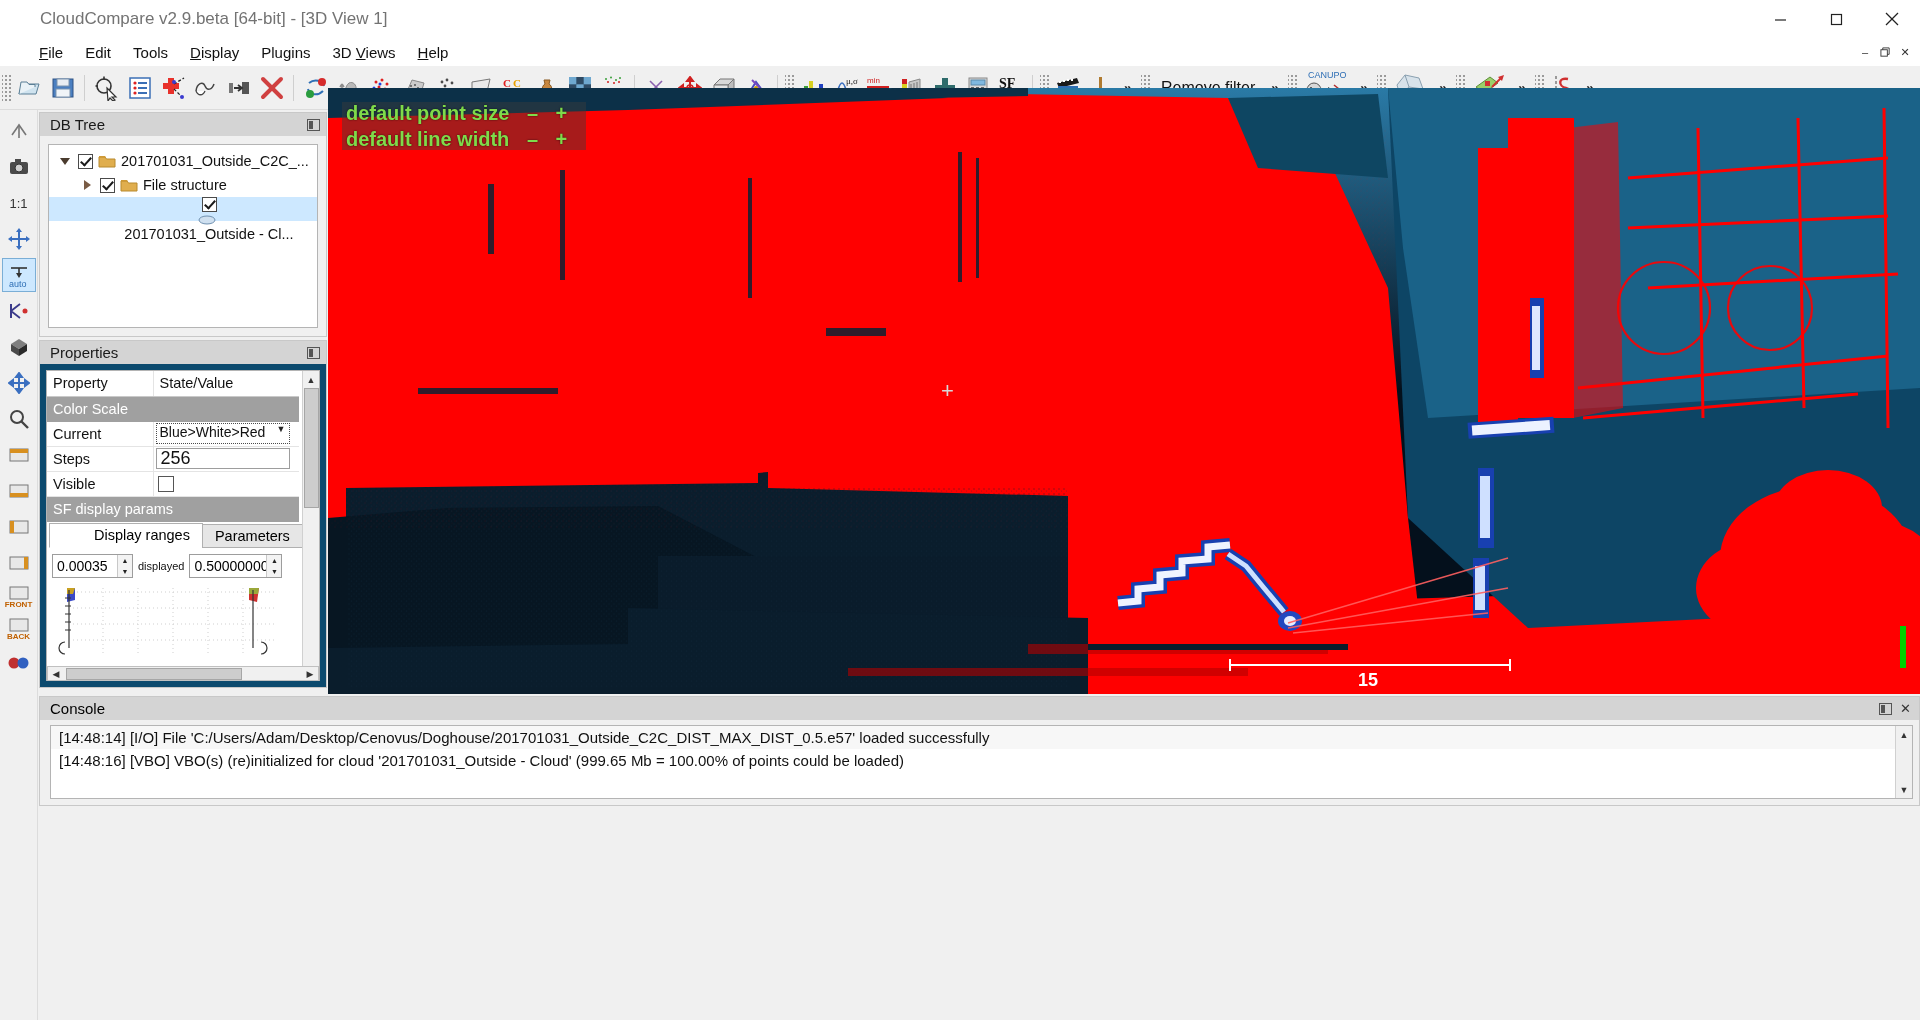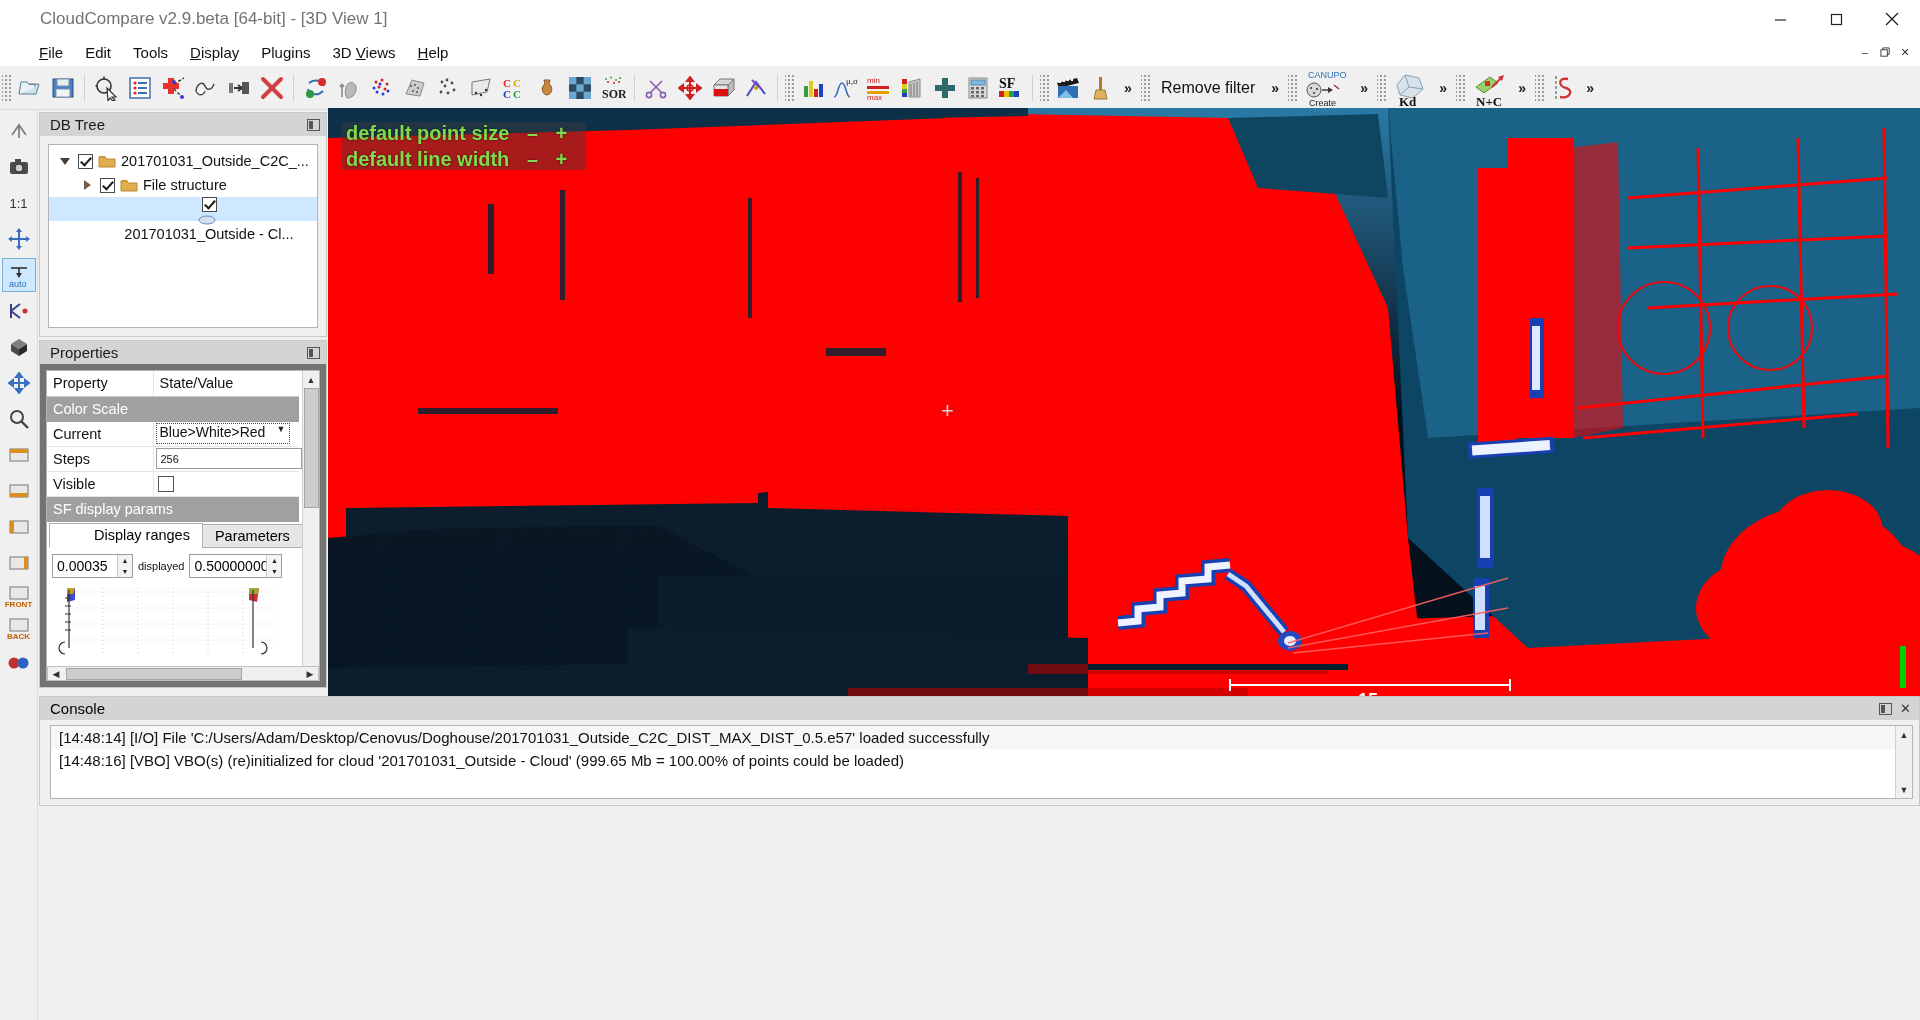--- a/index.html
+++ b/index.html
@@ -84,34 +84,34 @@
   .tri.down i { border-left: 5.5px solid transparent; border-right: 5.5px solid transparent; border-top: 7px solid #4a3b2e; }
   .tri.right i { border-top: 5.5px solid transparent; border-bottom: 5.5px solid transparent; border-left: 7px solid #7a5c45; }
   .cbx { width: 15px; height: 15px; border: 1px solid #4a4a4a; background: #fff; margin: 0 5px; position: relative; flex: none; }
   .cbx.checked::after {
     content: ""; position: absolute; left: 4px; top: 0px; width: 4px; height: 9px;
     border: solid #1a1a1a; border-width: 0 2px 2px 0; transform: rotate(42deg);
   }
   .ficon { width: 18px; height: 14px; margin-right: 5px; flex: none; }
 
   #props-panel { position: absolute; left: 39px; top: 340px; width: 288px; height: 348px; }
-  #props-body { height: 324px; background: #737373; border: 1px solid #c8c8c8; border-top: none; padding: 6px; position: relative; }
+  #props-body { height: 324px; background: #0c4a6e; border: 1px solid #c8c8c8; border-top: none; padding: 6px; position: relative; }
   #props-inner { height: 100%; background: #fff; border: 1px solid #b4b4b4; overflow: hidden; position: relative; }
   .prop-table { width: 252px; border-collapse: collapse; table-layout: fixed; }
   .prop-table td { font-size: 14.5px; color: #111; height: 25px; padding: 0 6px; border-bottom: 1px solid #e4e4e4; }
   .prop-hdr td { background: #fff; border-bottom: 1px solid #c9c9c9; font-size: 14.5px;}
   .prop-group td { background: #a0a0a0; color: #ffffff; font-size: 14.5px; border-bottom: 1px solid #a0a0a0;}
   .col-a { width: 106px; border-right: 1px solid #e4e4e4; }
   .prop-combo {
     display: flex; align-items: flex-start; border: 1px dotted #4b4b4b; background: #fff;
     height: 21px; font-size: 14px; padding-left: 3px; width: 134px;
   }
   .prop-combo .cv { flex: 1; white-space: nowrap; overflow: hidden; }
   .prop-combo .arr { width: 15px; text-align: center; font-size: 9px; color: #222; }
-  .prop-input { border: 1px solid #9d9d9d; background: #fff; height: 21px; font-size: 11px; display: flex; align-items: center; padding-left: 4px; width: 146px; text-align: center; }
+  .prop-input { border: 1px solid #9d9d9d; background: #fff; height: 21px; font-size: 18px; display: flex; align-items: center; padding-left: 4px; width: 134px; text-align: center; }
   .prop-check { width: 16px; height: 16px; border: 1px solid #555; background: #fff; }
 
   .tabs { display: flex; margin: 0 0 0 2px; height: 26px; align-items: flex-end; }
   .tab { font-size: 14.5px; padding: 3px 12px; border: 1px solid #b0b0b0; background: #e6e6e6; margin-right: -1px; }
   .tab.active { background: #fff; border-bottom: 1px solid #fff; padding-bottom: 4px; padding-left: 44px; }
   .range-row { display: flex; align-items: center; gap: 5px; padding: 6px 5px 4px 5px; }
   .spin { display: flex; border: 1px solid #9d9d9d; background: #fff; height: 24px; align-items: stretch; }
   .spin .val { font-size: 14px; padding: 0 2px 0 4px; display: flex; align-items: center; width: 64px; overflow: hidden; white-space: nowrap;}
   .spin .btns { width: 15px; border-left: 1px solid #c8c8c8; display: flex; flex-direction: column; }
   .spin .btns div { flex: 1; display: flex; align-items: center; justify-content: center; font-size: 7px; color: #222; background: #f3f3f3; }
@@ -120,21 +120,21 @@
   .histo { margin: 2px 4px 0 6px; height: 76px; border: none; position: relative; background: #fff; }
 
   .hscroll { height: 15px; background: #f0f0f0; border: 1px solid #c0c0c0; display: flex; align-items: center; }
   .hscroll .arrowbox { width: 16px; height: 13px; display:flex; align-items:center; justify-content:center; font-size: 9px; color:#333; background:#f0f0f0;}
   .hscroll .thumb { height: 12px; background: #cdcdcd; border: 1px solid #a6a6a6; }
   .vscroll { position: absolute; right: 0; top: 0; width: 17px; height: 100%; background: #f0f0f0; border-left: 1px solid #d0d0d0; display: flex; flex-direction: column; }
   .vscroll .arrowbox { height: 17px; display:flex; align-items:center; justify-content:center; font-size: 9px; color:#333; }
   .vscroll .thumb { width: 15px; background: #cdcdcd; border: 1px solid #a6a6a6; margin: 0 1px; }
 
   
-  #view3d { position: absolute; left: 328px; top: 88px; width: 1592px; height: 606px; overflow: hidden; background: #071522; margin-top: 20px; }
+  #view3d { position: absolute; left: 328px; top: 88px; width: 1592px; height: 606px; overflow: hidden; background: #071522; }
   #view3d canvas, #view3d svg { display: block; }
   .overlay-text { position: absolute; font-size: 20px; color: #7fdb4a; font-weight: bold; white-space: nowrap; text-shadow: 0 0 2px rgba(0,0,0,.7); }
   .ov-bg { position: absolute; background: rgba(60,60,60,0.45); }
   .crosshair { position: absolute; color: #d8d8d8; font-size: 22px; line-height: 1; }
   .scalebar { position: absolute; }
   .scale-label { position: absolute; color: #ffffff; font-size: 18px; font-weight: bold; }
 
   
   #console-panel { position: absolute; left: 39px; top: 696px; width: 1881px; height: 110px; }
   #console-title { height: 24px; background: #d4d4d4; display: flex; align-items: center; padding-left: 10px; font-size: 15px; border: 1px solid #c8c8c8; border-bottom: none;}

